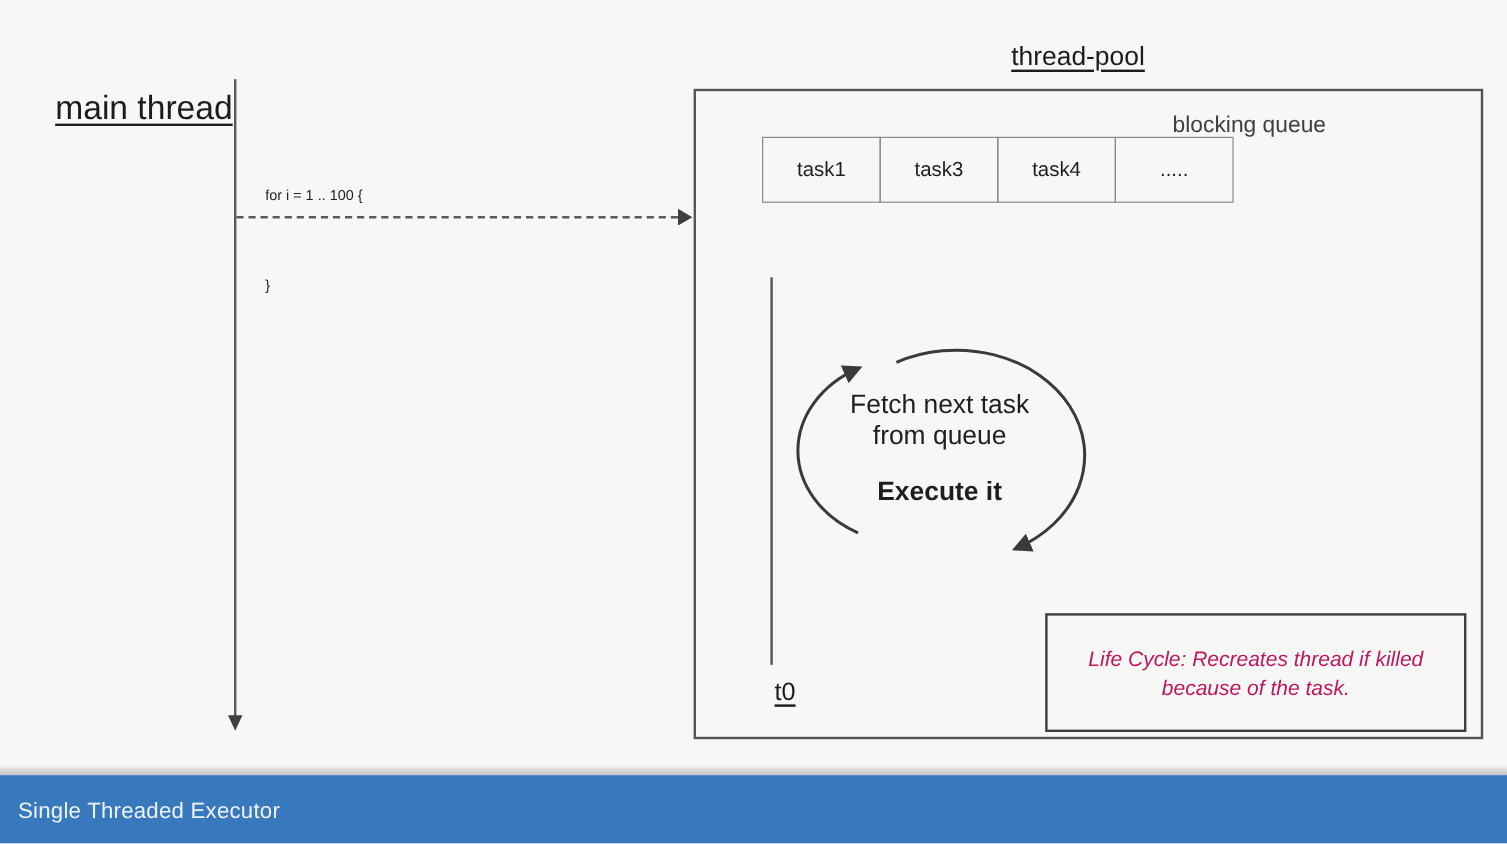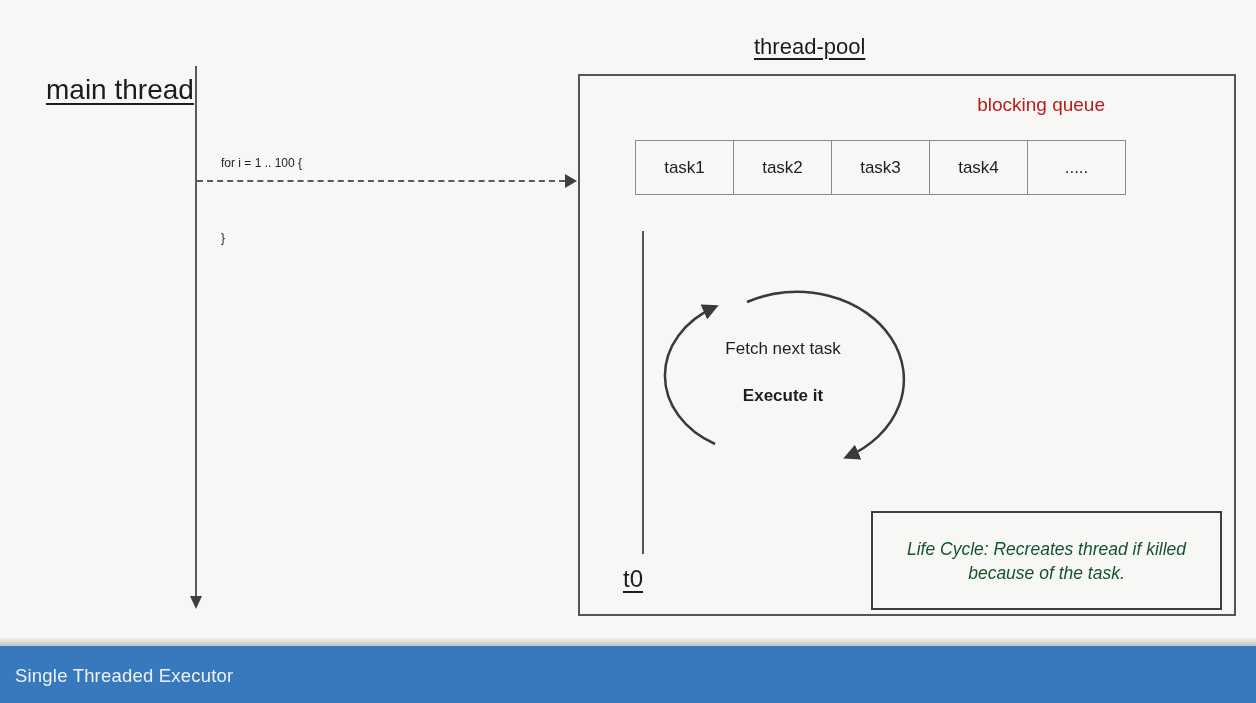--- a/index.html
+++ b/index.html
@@ -43,63 +43,63 @@
   .dashed-arrowhead {
     position: absolute; left: 565px; top: 174px;
     width: 0; height: 0;
     border-top: 7px solid transparent; border-bottom: 7px solid transparent;
     border-left: 12px solid #3f3f3f;
   }
 
   
   .pool-title {
     position: absolute; left: 754px; top: 34px; width: 200px;
-    text-align: left; font-size: 22px; color: #1c1c1c;
+    text-align: right; font-size: 22px; color: #1c1c1c;
   }
   .pool-box {
     position: absolute; left: 578px; top: 74px;
     width: 658px; height: 542px;
     border: 2px solid #555555; box-sizing: border-box;
   }
   .blocking-queue-label {
     position: absolute; right: 129px; top: 18px;
-    font-size: 19px; color: #b91c1c;
+    font-size: 19px; color: #404040;
   }
   .queue-row {
-    position: absolute; left: 35px; top: 64px;
+    position: absolute; left: 35px; top: 38px;
     display: flex;
     padding-left: 20px;
   }
   .queue-cell {
     width: 99px; height: 55px; box-sizing: border-box;
     border: 1px solid #8a8a8a; margin-right: -1px;
     display: flex; align-items: center; justify-content: center;
     font-size: 17px; color: #1e1e1e; background: transparent;
   }
   .t0-line {
     position: absolute; left: 62px; top: 155px;
     width: 2px; height: 323px; background: #555555;
   }
   .t0-label {
     position: absolute; left: 43px; top: 489px; width: 40px;
-    text-align: left; font-size: 24px; color: #1c1c1c;
+    text-align: right; font-size: 21px; color: #1c1c1c;
   }
   .cycle-svg { position: absolute; left: 72px; top: 211px; }
   .cycle-text {
-    position: absolute; left: 103px; top: 260px; width: 200px;
-    text-align: center; font-size: 17px; line-height: 26px; color: #1e1e1e;
+    position: absolute; left: 103px; top: 248px; width: 200px;
+    text-align: center; font-size: 22px; line-height: 26px; color: #1e1e1e;
   }
   .cycle-line3 { margin-top: 21px; font-weight: bold; }
 
   .life-note {
     position: absolute; left: 291px; top: 435px;
     width: 351px; height: 99px; box-sizing: border-box;
     border: 2px solid #3d3d3d;
     display: flex; flex-direction: column; align-items: center; justify-content: center;
-    font-style: italic; font-size: 17.5px; line-height: 24px; color: #14532d;
+    font-style: italic; font-size: 17.5px; line-height: 24px; color: #be185d;
     text-align: center;
   }
 
   
   .footer-shadow {
     position: absolute; left: 0; top: 637px; width: 100%; height: 9px;
     background: linear-gradient(to bottom, rgba(0,0,0,0), rgba(0,0,0,0.22));
   }
   .footer-bar {
     position: absolute; left: 0; top: 646px; width: 100%; height: 57px;
@@ -129,41 +129,41 @@
   <div class="dashed-arrowhead"></div>
 
   <div class="pool-title u">thread-pool</div>
 
   <div class="pool-box">
 
     <div class="blocking-queue-label">blocking queue</div>
 
     <div class="queue-row">
       <div class="queue-cell">task1</div>
-      <div class="queue-cell">task2</div>
       <div class="queue-cell">task3</div>
       <div class="queue-cell">task4</div>
       <div class="queue-cell">.....</div>
     </div>
 
     <div class="t0-line"></div>
     <div class="t0-label u">t0</div>
 
     <svg class="cycle-svg" width="260" height="190" viewBox="0 0 260 190">
       <defs>
         <marker id="arrowhead" viewBox="0 0 10 10" refX="7.5" refY="5" markerWidth="6.5" markerHeight="6.5" orient="auto">
           <path d="M0,0 L10,5 L0,10 z" fill="#3a3a3a"></path>
         </marker>
       </defs>
       <path d="M 63 157 A 96 78 0 0 1 63 20" fill="none" stroke="#3a3a3a" stroke-width="2.5" marker-end="url(#arrowhead)"></path>
       <path d="M 95 15 A 100 82 0 0 1 195 170" fill="none" stroke="#3a3a3a" stroke-width="2.5" marker-end="url(#arrowhead)"></path>
     </svg>
 
     <div class="cycle-text">
       <div>Fetch next task</div>
+      <div>from queue</div>
       <div class="cycle-line3">Execute it</div>
     </div>
 
     <div class="life-note">
       <div>Life Cycle: Recreates thread if killed</div>
       <div>because of the task.</div>
     </div>
 
   </div>
 

